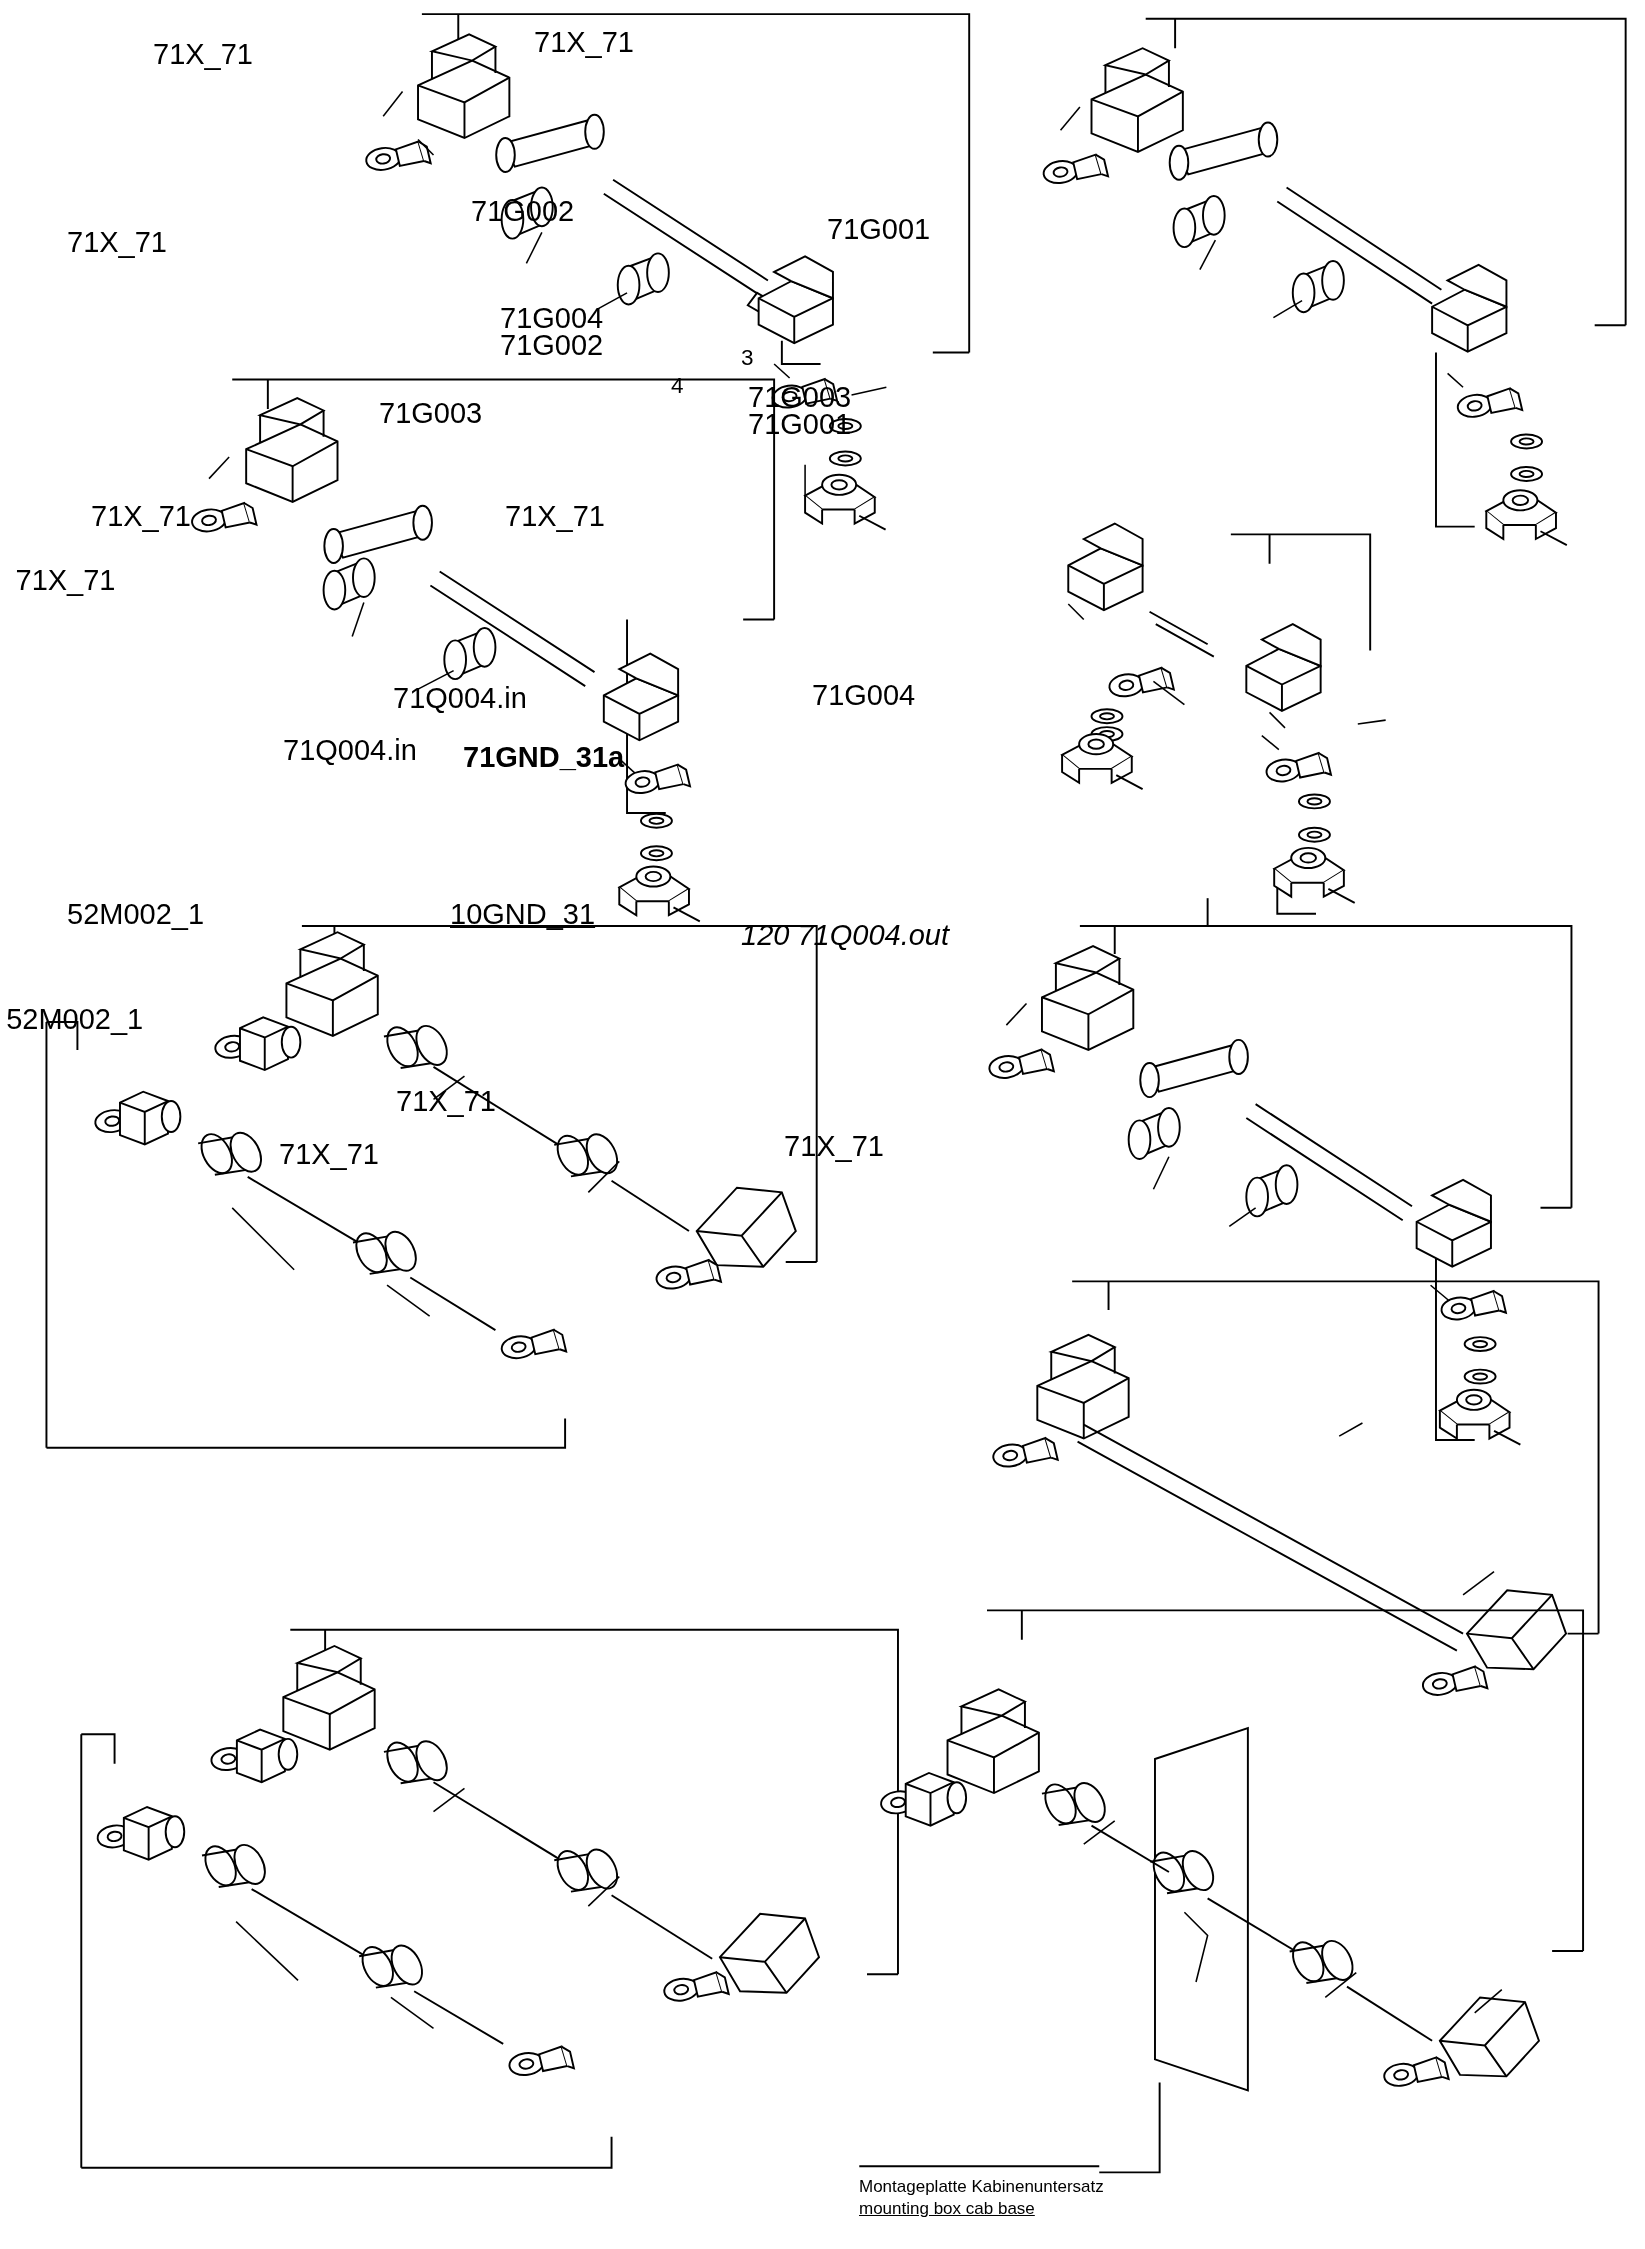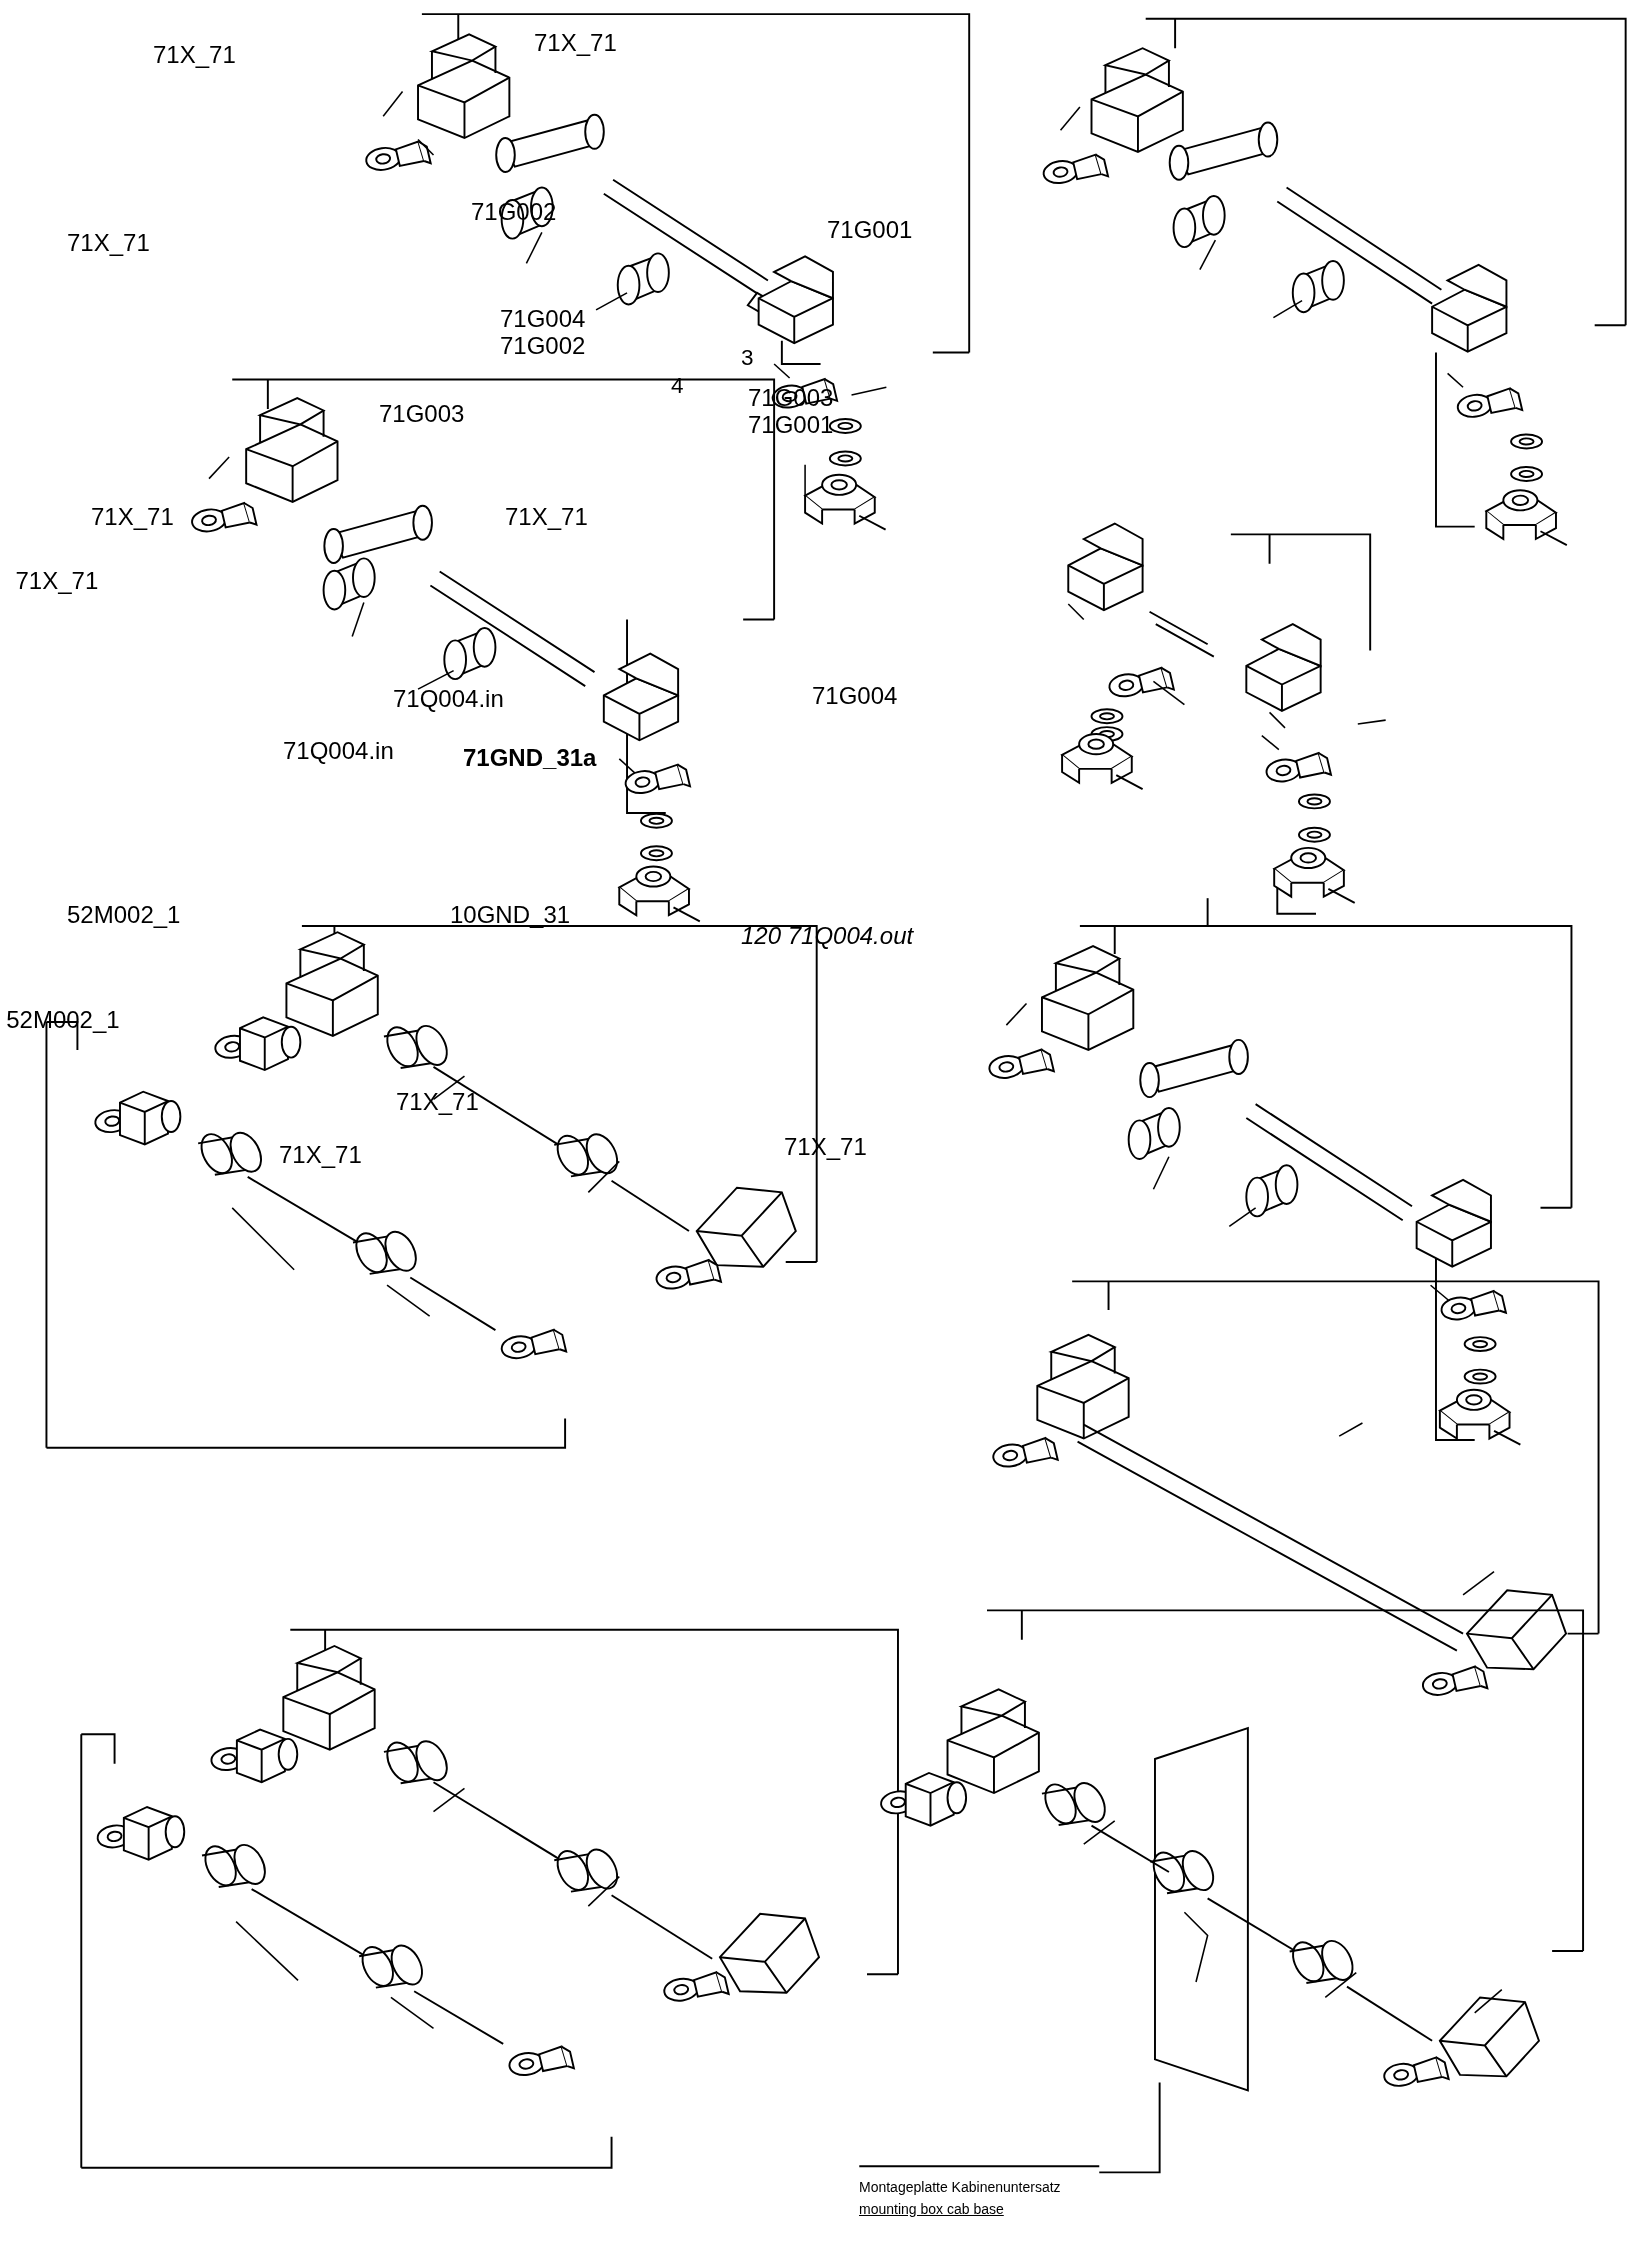--- a/index.html
+++ b/index.html
@@ -1,21 +1,21 @@
 <!DOCTYPE html>
 <html style="font-size:12.4px"><head>
 <meta charset="utf-8">
 <style>
   html,body{margin:0;padding:0;background:#ffffff;}
   body{width:1645px;height:2250px;position:relative;overflow:hidden;
        font-family:"Liberation Sans",sans-serif;color:#000;}
   #sheet{position:absolute;left:0;top:0;width:1645px;height:2250px;}
   svg.art{position:absolute;left:0;top:0;width:1645px;height:2250px;}
-  .lbl{position:absolute;font-size:24px;line-height:29px;white-space:pre;color:#000;}
-  .lbl.small{font-size:14px;line-height:20px;}
+  .lbl{position:absolute;font-size:29px;line-height:29px;white-space:pre;color:#000;}
+  .lbl.small{font-size:17px;line-height:20px;}
   .lbl.num{font-size:22.5px;}
 </style>
 </head>
 <body>
 
 <div id="sheet">
 
   <svg class="art" viewBox="0 0 2125 2906">
     <defs>
       <g id="lug">

